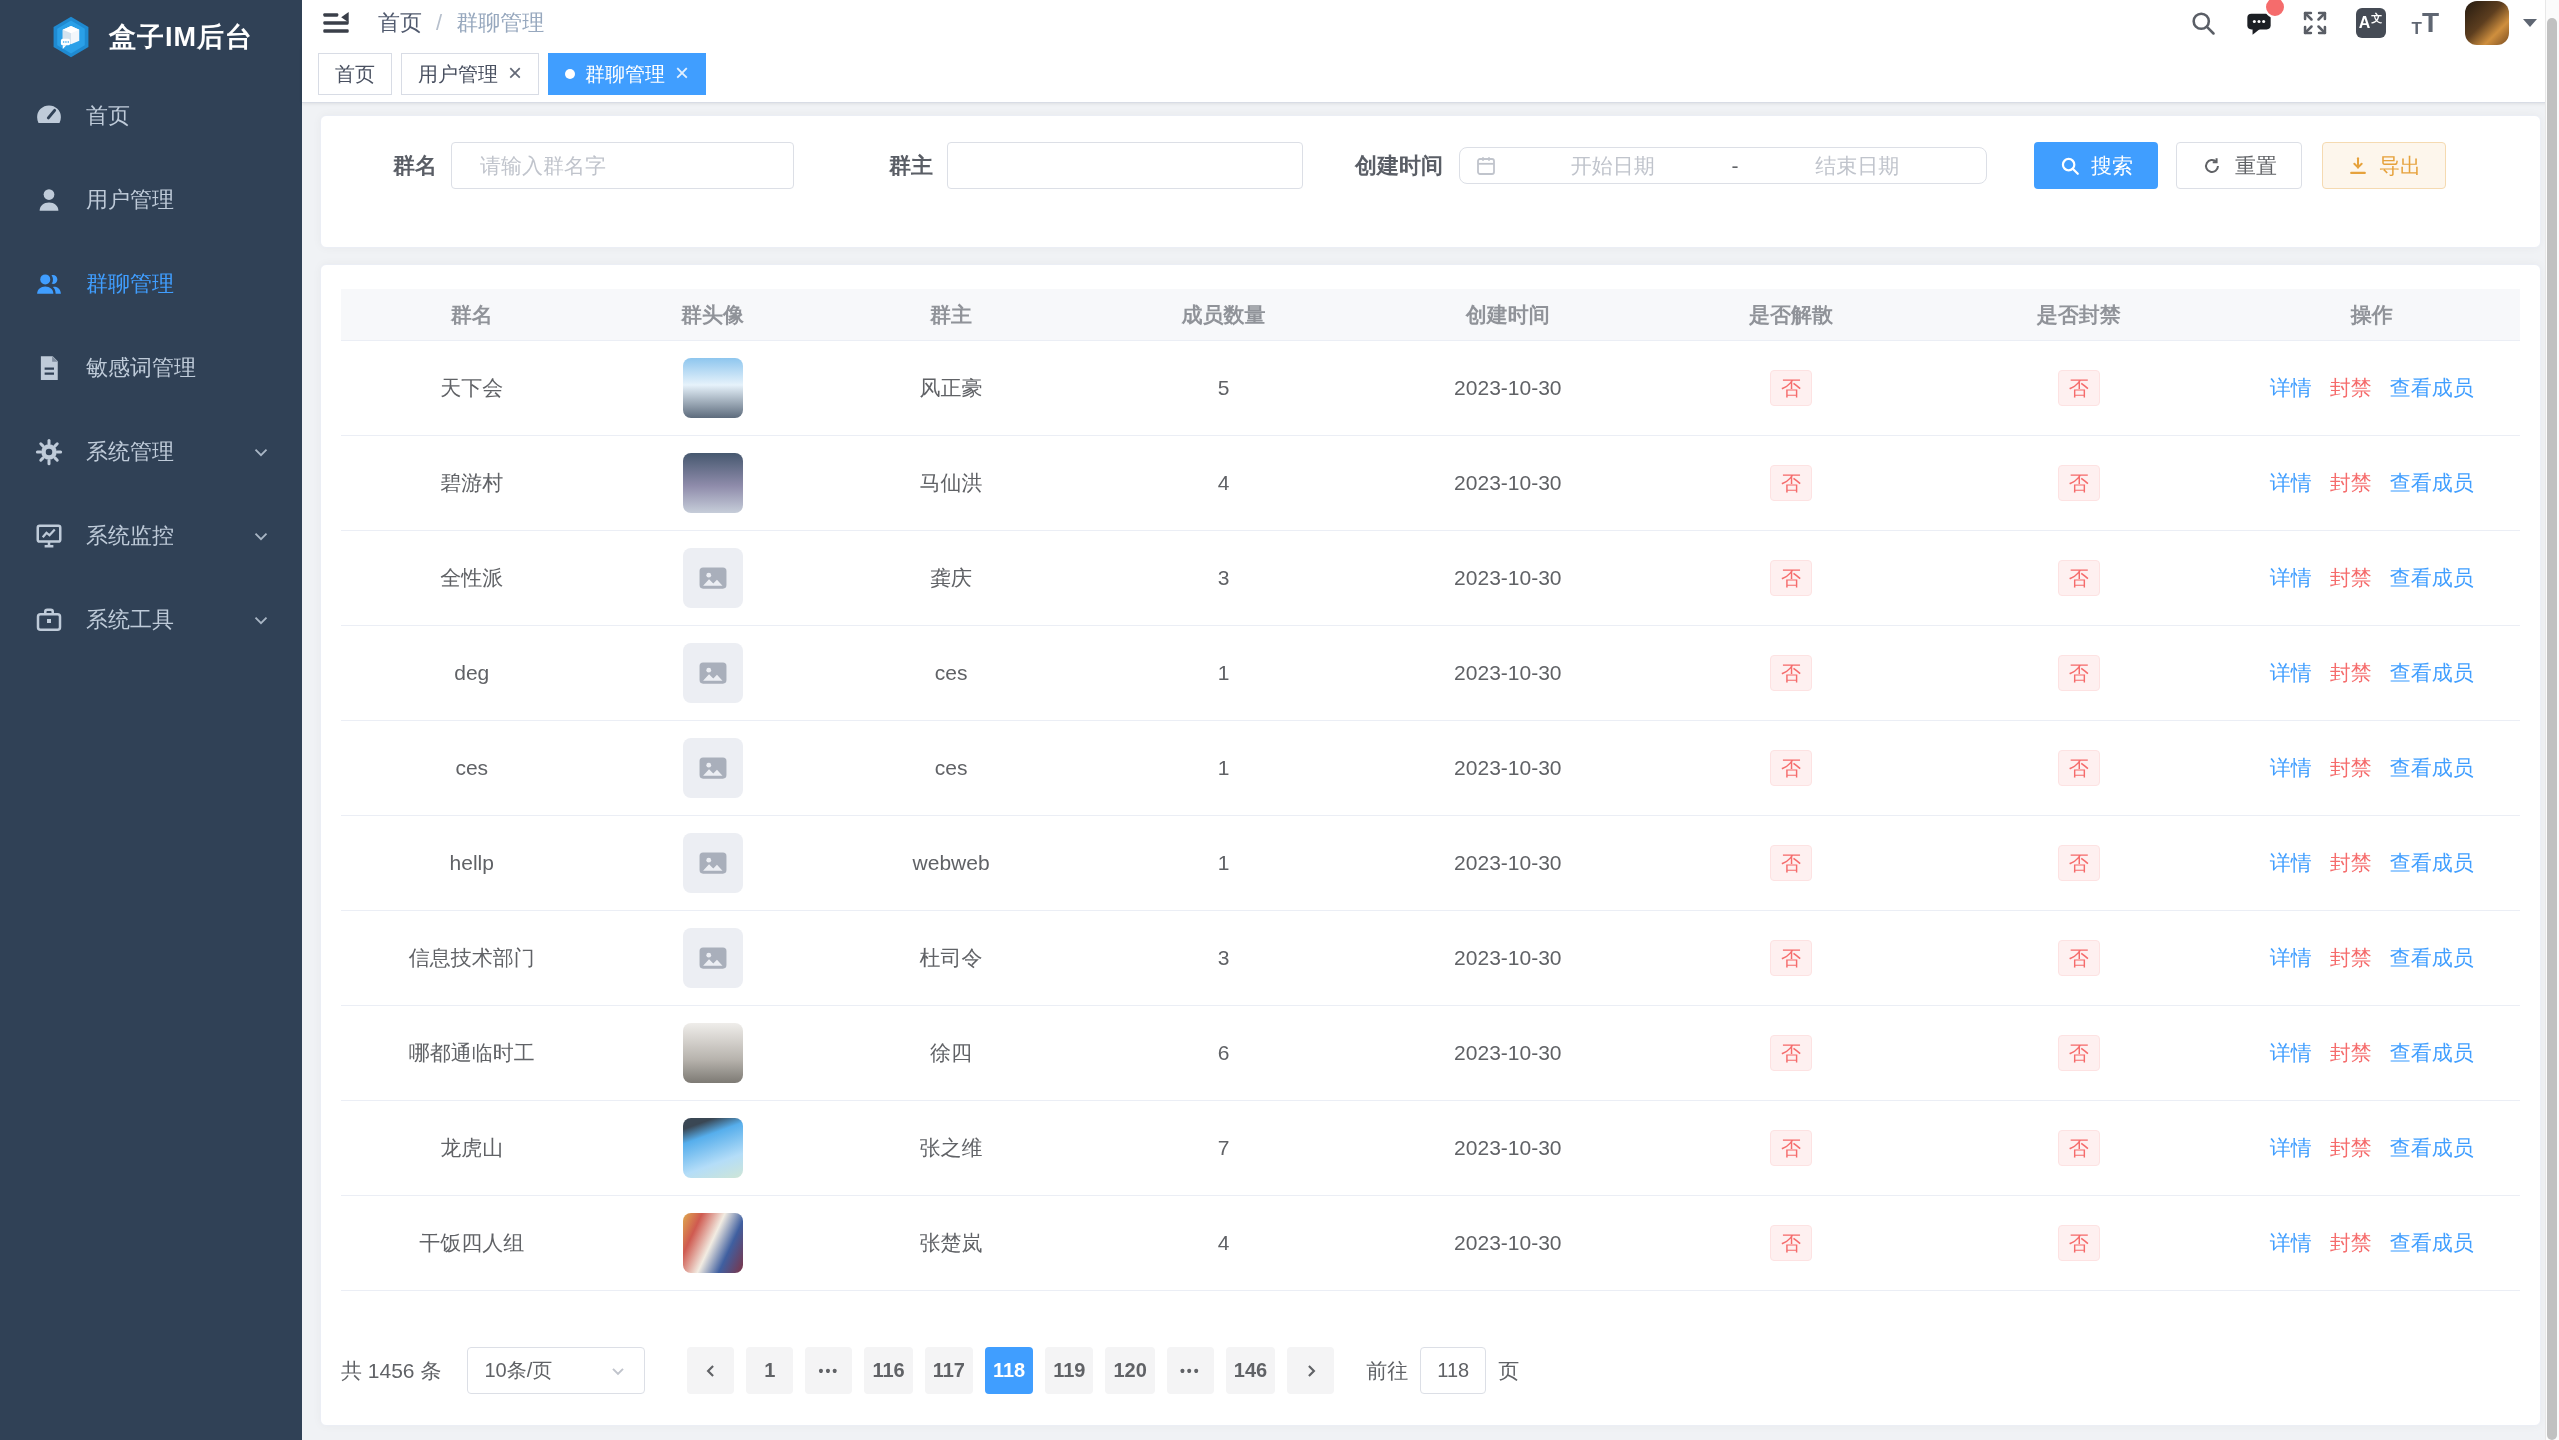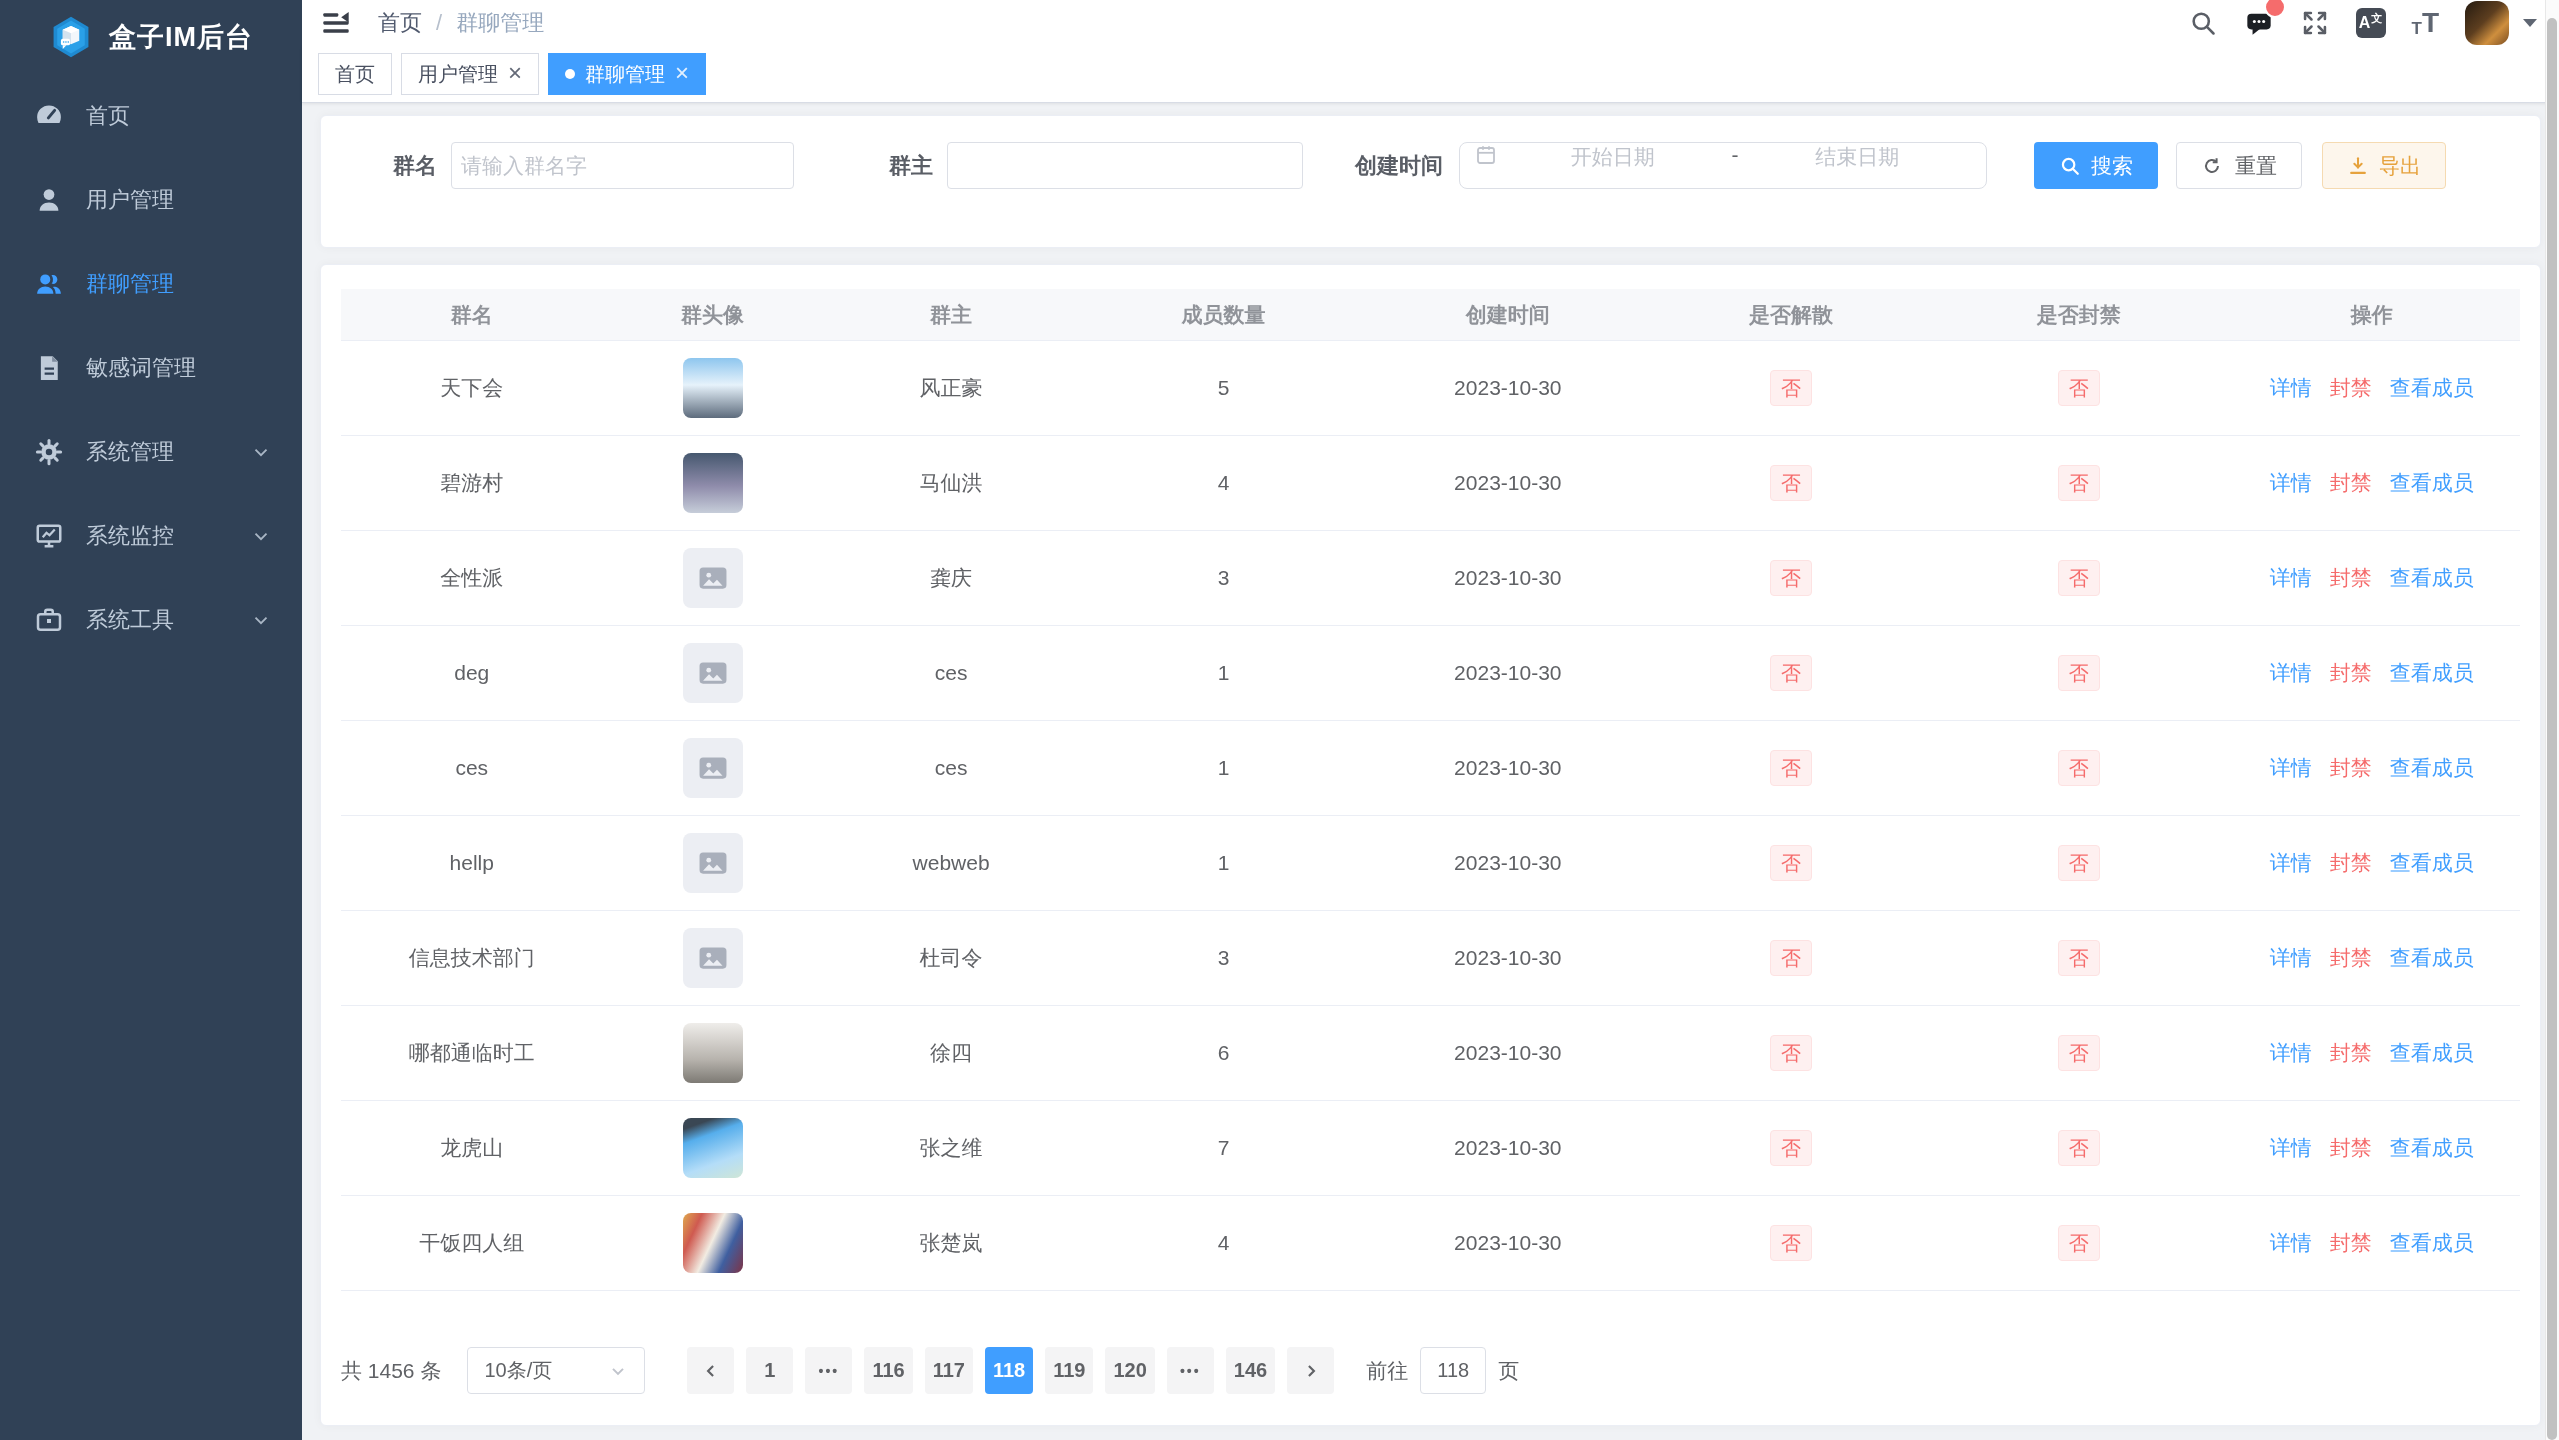--- a/index.html
+++ b/index.html
@@ -50,27 +50,27 @@
 
   
   .content { flex:1; padding:12px 18px; overflow:hidden; }
   .card { background:#fff; border:1px solid #ebeef5; border-radius:6px; box-shadow:0 0 10px rgba(0,0,0,.04); }
 
   
   .filter-card { padding:26px 30px 58px 30px; margin-bottom:16px; }
   .filter-row { display:flex; align-items:center; }
   .f-label { font-size:22px; font-weight:bold; color:#5a5e66; white-space:nowrap; }
   .lbl-name { margin-left:42px; }
-  .inp { height:47px; border:1px solid #dcdfe6; border-radius:4px; background:#fff; font-size:21px; color:#606266; padding:0 9px; outline:none; }
+  .inp { height:47px; border:1px solid #dcdfe6; border-radius:4px; background:#fff; font-size:21px; color:#606266; padding:0 28px; outline:none; }
   .inp::placeholder { color:#c0c4cc; }
   .inp-name { width:343px; margin-left:14px; }
   .lbl-owner { margin-left:95px; }
   .inp-owner { width:356px; margin-left:14px; }
   .lbl-date { margin-left:52px; }
-  .date-range { width:528px; height:47px; margin-left:16px; border:1px solid #dcdfe6; border-radius:8px; display:flex; align-items:flex-start; padding:0 14px; color:#c0c4cc; }
+  .date-range { width:528px; height:37px; margin-left:16px; border:1px solid #dcdfe6; border-radius:8px; display:flex; align-items:center; padding:0 14px; color:#c0c4cc; }
   .date-range .cal { width:24px; height:24px; color:#c0c4cc; flex-shrink:0; }
   .date-ph { flex:1; text-align:center; font-size:21px; color:#c0c4cc; }
   .date-sep { color:#606266; font-size:21px; padding:0 4px; }
   .btn { height:47px; border-radius:4px; font-size:21px; display:flex; align-items:center; gap:10px; padding:0 24px; cursor:pointer; border:1px solid transparent; white-space:nowrap; }
   .btn svg { width:22px; height:22px; }
   .btn-search { background:#409eff; color:#fff; margin-left:47px; }
   .btn-reset { background:#fff; color:#606266; border-color:#dcdfe6; margin-left:18px;gap:12px; }
   .btn-export { background:#fdf6ec; color:#e6a23c; border-color:#f5dab1; margin-left:20px; }
 
   

